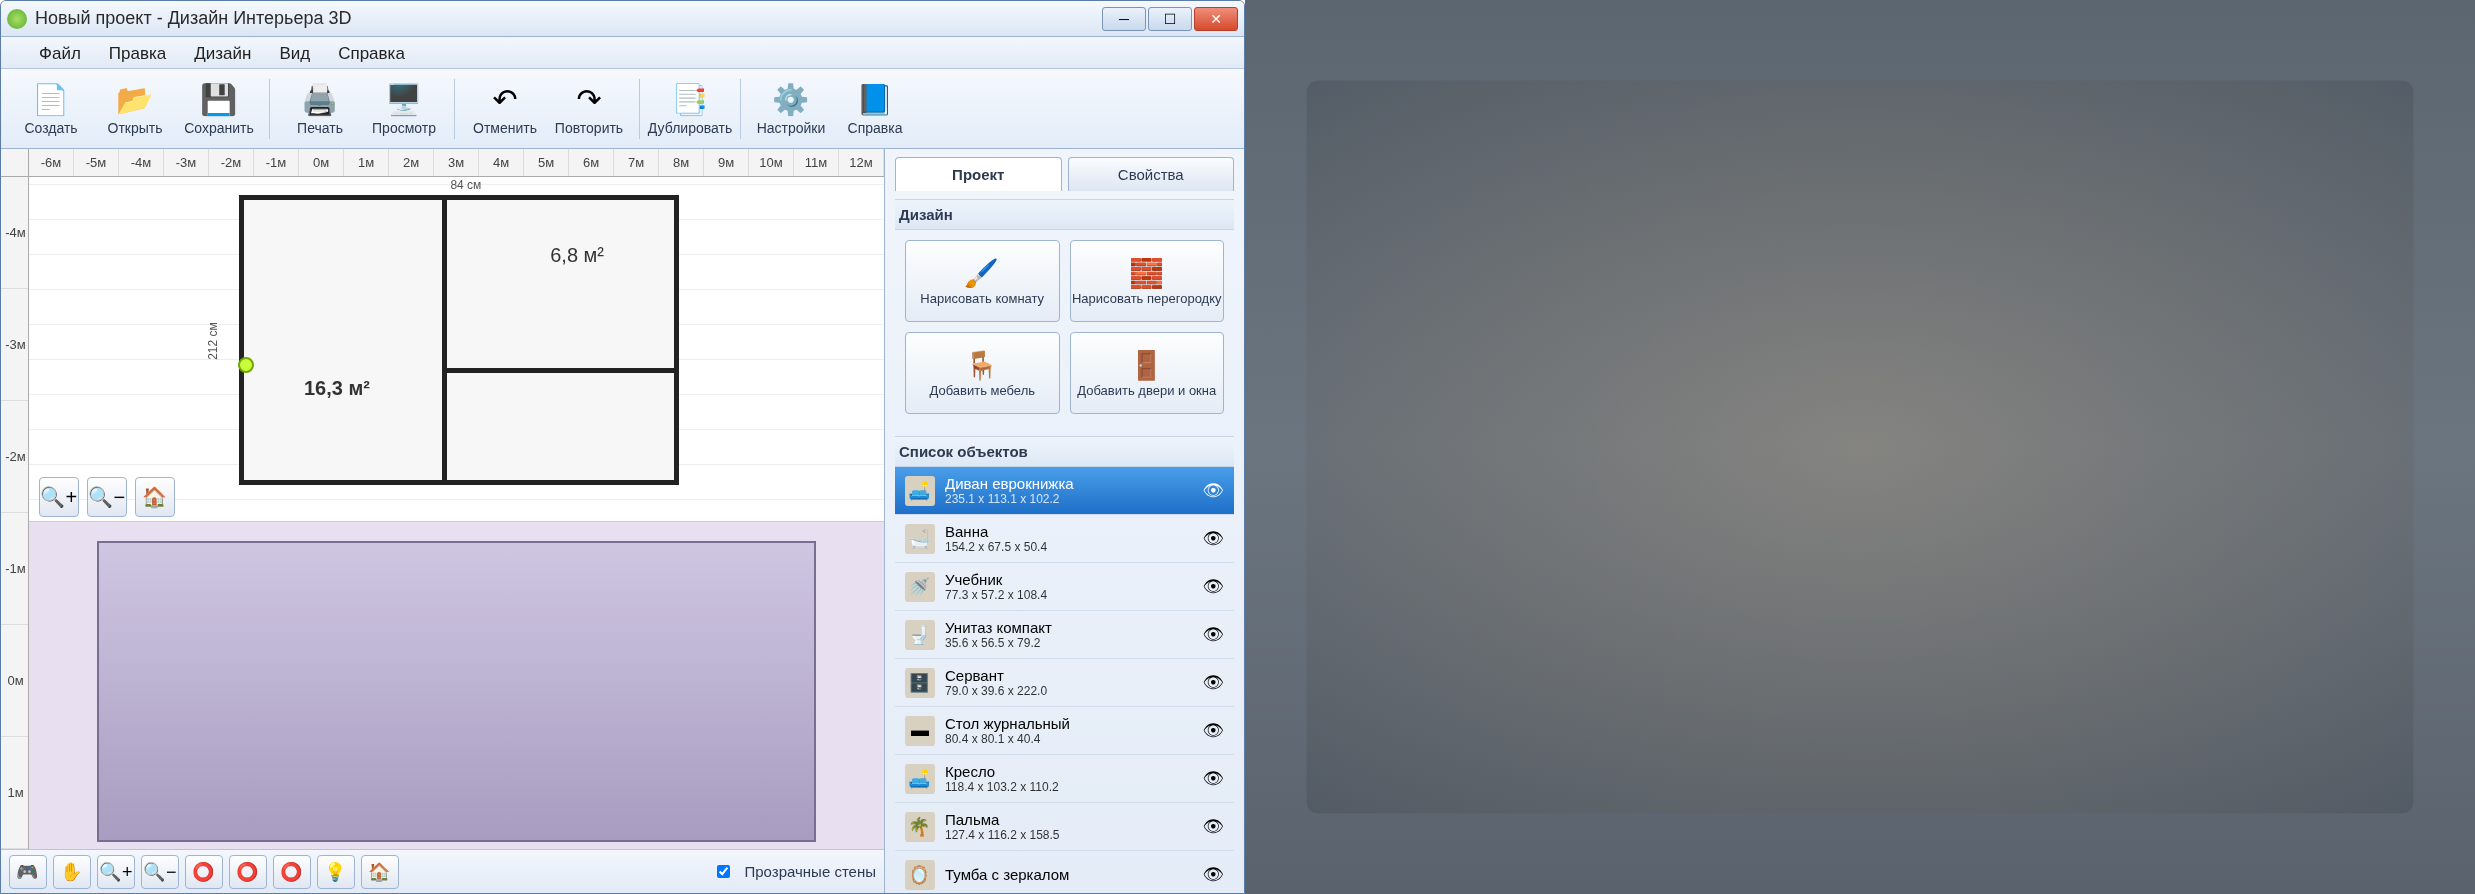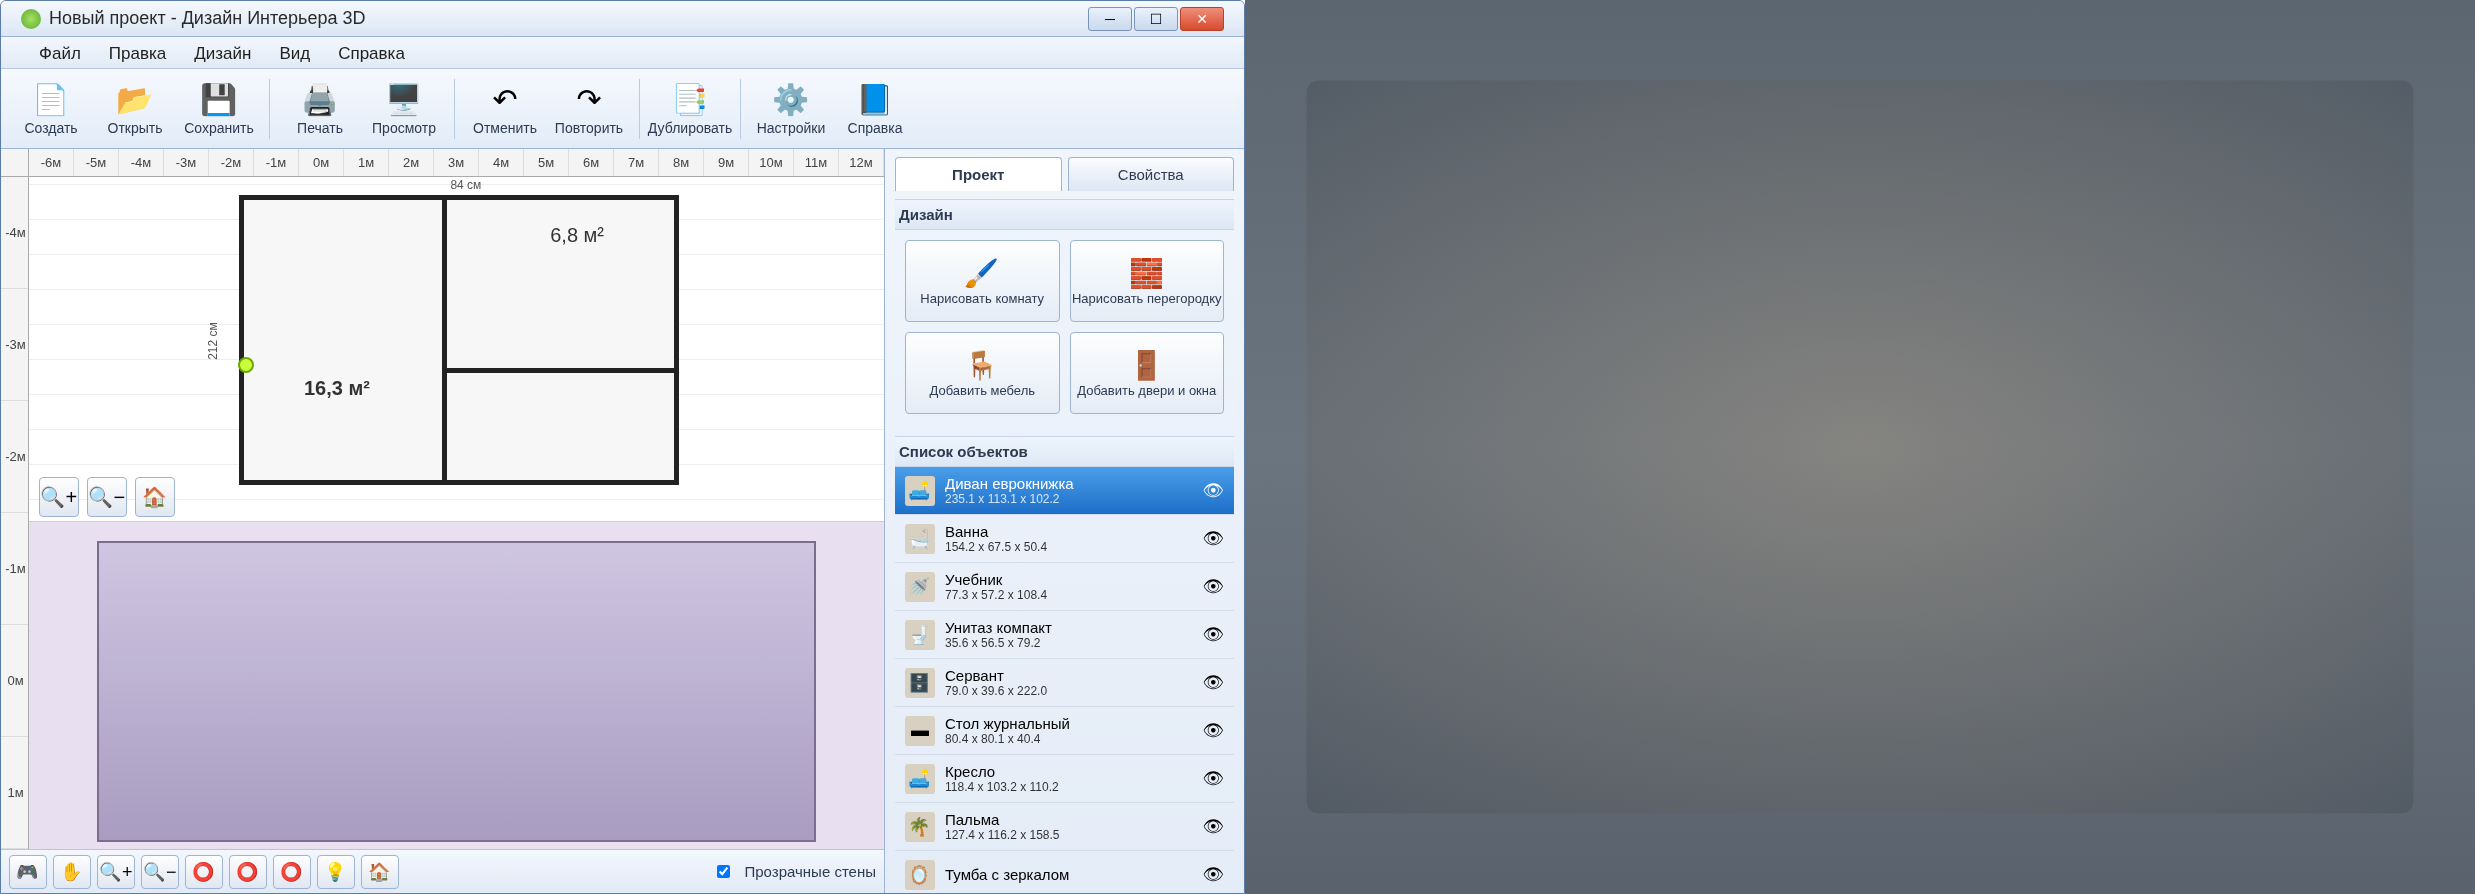--- a/index.html
+++ b/index.html
@@ -1,21 +1,21 @@
 <!DOCTYPE html>
 <html><head>
 <meta charset="utf-8">
 <style>
 * { margin: 0; padding: 0; box-sizing: border-box; font-family: Tahoma, Arial, sans-serif; }
 body { display: flex; width: 2475px; height: 894px; background: #fff; }
 .left-pane { width: 1245px; height: 894px; transform-origin: top left; }
 .right-pane { flex: 1; height: 894px; background: linear-gradient(180deg, #5c6670 0%, #6b7580 50%, #5a636d 100%); position: relative; }
 .right-pane::before { content: ""; position: absolute; top: 50%; left: 50%; width: 90%; height: 82%; transform: translate(-50%, -50%); background: radial-gradient(ellipse at center, rgba(180,160,130,0.35), rgba(40,45,55,0.2)); border-radius: 12px; }
 .app-window { width: 100%; height: 100%; border: 1px solid #5a7ca8; border-radius: 6px 6px 0 0; background: #e8eef7; display: flex; flex-direction: column; overflow: hidden; font-size: 17px; }
-.titlebar { height: 36px; background: linear-gradient(180deg, #f6f9fe 0%, #dbe6f4 100%); display: flex; align-items: center; padding: 0 20px; border-bottom: 1px solid #9bb3d4; }
+.titlebar { height: 36px; background: linear-gradient(180deg, #f6f9fe 0%, #dbe6f4 100%); display: flex; align-items: center; padding: 0 6px; border-bottom: 1px solid #9bb3d4; }
 .titlebar .app-icon { width: 20px; height: 20px; margin-right: 8px; background: radial-gradient(circle, #a8e063, #56ab2f); border-radius: 50%; }
 .titlebar .title { flex: 1; color: #2a2a2a; font-size: 18px; }
 .win-controls { display: flex; gap: 2px; }
 .win-btn { width: 44px; height: 24px; border: 1px solid #7a94b8; border-radius: 3px; background: linear-gradient(180deg,#eaf1fb,#c9d9ee); display: flex; align-items: center; justify-content: center; font-size: 14px; cursor: pointer; }
 .win-btn.close { background: linear-gradient(180deg,#ef8f7b,#d64a2c); color: #fff; border-color: #b84028; }
 .menubar { height: 32px; background: linear-gradient(180deg,#f3f7fd,#e1eaf6); border-bottom: 1px solid #b6c8e0; display: flex; align-items: stretch; padding: 0 24px; }
 .menubar .menu-item { padding: 7px 14px; color: #222; cursor: pointer; }
 .toolbar { height: 80px; background: linear-gradient(180deg,#f6f9fe,#e2ecf8); border-bottom: 1px solid #9fb4d3; display: flex; align-items: center; padding: 4px 10px; gap: 4px; }
 .tb-btn { width: 80px; height: 74px; display: flex; flex-direction: column; align-items: center; justify-content: center; gap: 3px; border-radius: 4px; cursor: pointer; }
 .tb-btn .ico { width: 40px; height: 36px; display: flex; align-items: center; justify-content: center; font-size: 30px; }
@@ -30,21 +30,21 @@
 .canvas-body { flex: 1; display: flex; min-height: 0; }
 .ruler-v { width: 28px; background: #f4f4f4; border-right: 1px solid #aaa; display: flex; flex-direction: column; font-size: 13px; color: #444; }
 .ruler-v span { flex: 1; text-align: center; border-bottom: 1px solid #ddd; padding-left: 2px; display: flex; align-items: center; justify-content: center; }
 .canvas-viewport { flex: 1; position: relative; background: repeating-linear-gradient(0deg,#fff,#fff 34px,#eee 34px,#eee 35px), repeating-linear-gradient(90deg,#fff,#fff 34px,#eee 34px,#eee 35px); display: flex; flex-direction: column; }
 .plan2d { flex: 1.05; position: relative; }
 .floorplan { position: absolute; top: 18px; left: 210px; width: 440px; height: 290px; border: 5px solid #222; background: #f7f7f7; }
 .floorplan .wall-v { position: absolute; top: 0; left: 46%; width: 5px; height: 100%; background: #222; }
 .floorplan .wall-h { position: absolute; top: 60%; left: 46%; right: 0; height: 5px; background: #222; }
 .floorplan .room-label { position: absolute; font-size: 20px; color: #333; }
 .floorplan .room-label.a { bottom: 80px; left: 60px; font-weight: bold; }
-.floorplan .room-label.b { top: 24px; right: 70px; }
+.floorplan .room-label.b { top: 44px; right: 70px; }
 .floorplan .green-dot { position: absolute; top: 56%; left: -6px; width: 16px; height: 16px; background: #c8ff3a; border: 2px solid #6ea800; border-radius: 50%; }
 .floorplan .dim { position: absolute; font-size: 12px; color: #555; }
 .floorplan .dim.top { top: -22px; left: 48%; }
 .floorplan .dim.left { top: 48%; left: -50px; transform: rotate(-90deg); }
 .view3d { flex: 1; background: #e8e0f0; position: relative; border-top: 1px solid #ccc; overflow: hidden; }
 .view3d .room3d { position: absolute; left: 8%; right: 8%; top: 6%; bottom: 2%; background: linear-gradient(180deg,#cfc6e2,#a89cc0); border: 2px solid #7a6d90; }
 .zoom-ctrl { position: absolute; left: 10px; top: 300px; display: flex; gap: 8px; }
 .zoom-ctrl .zb { width: 40px; height: 40px; background: linear-gradient(180deg,#fefefe,#e0e7f2); border: 1px solid #9fb4d3; border-radius: 4px; display: flex; align-items: center; justify-content: center; font-size: 20px; cursor: pointer; }
 .bottom-toolbar { height: 44px; background: linear-gradient(180deg,#f3f7fd,#e1eaf6); border-top: 1px solid #b6c8e0; display: flex; align-items: center; padding: 0 8px; gap: 6px; }
 .bottom-toolbar .bb { width: 38px; height: 34px; background: linear-gradient(180deg,#fefefe,#e0e7f2); border: 1px solid #9fb4d3; border-radius: 4px; display: flex; align-items: center; justify-content: center; font-size: 18px; cursor: pointer; }

